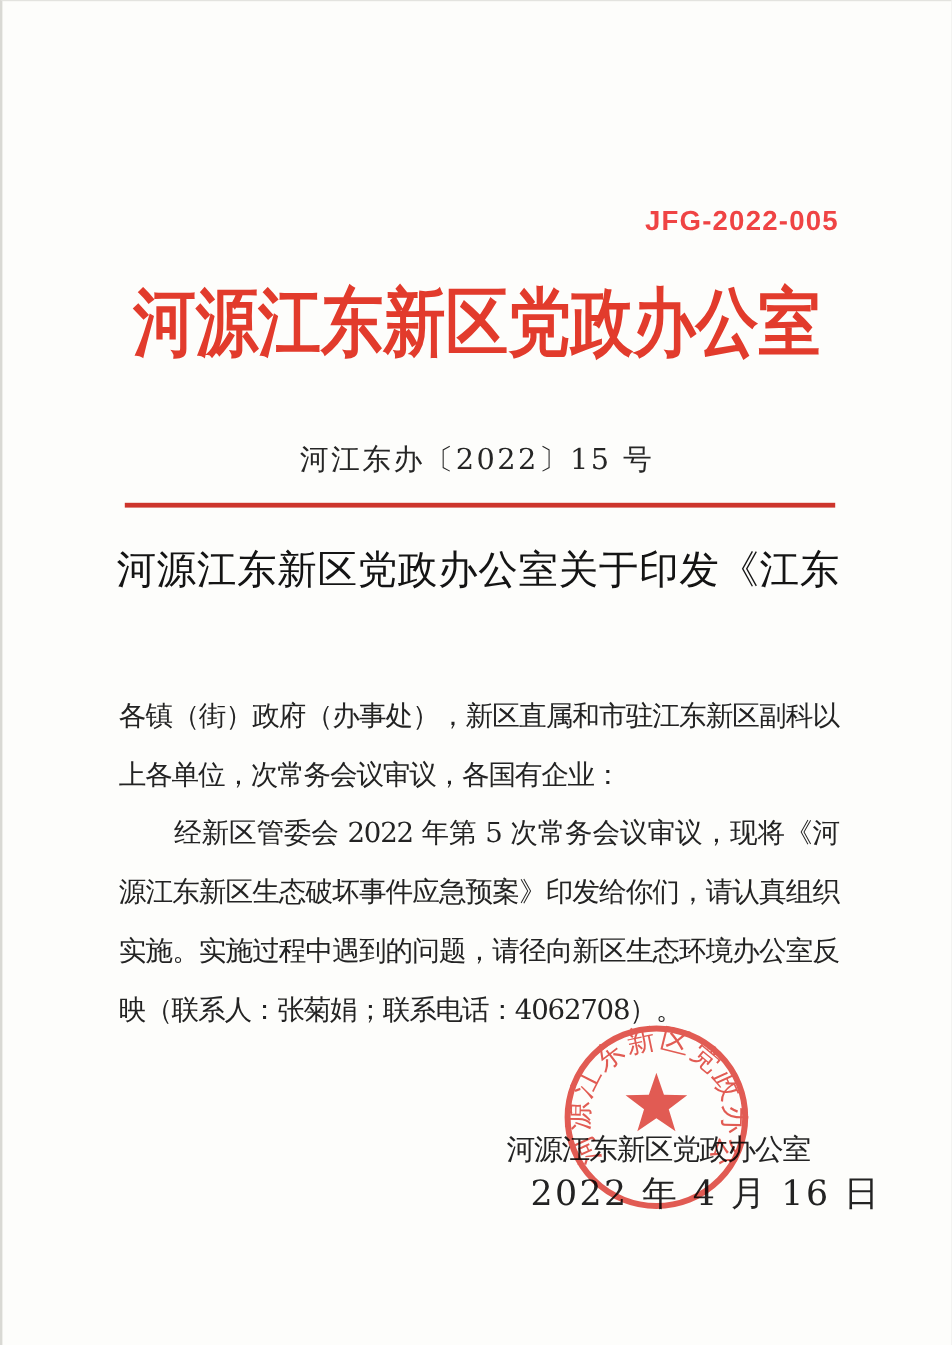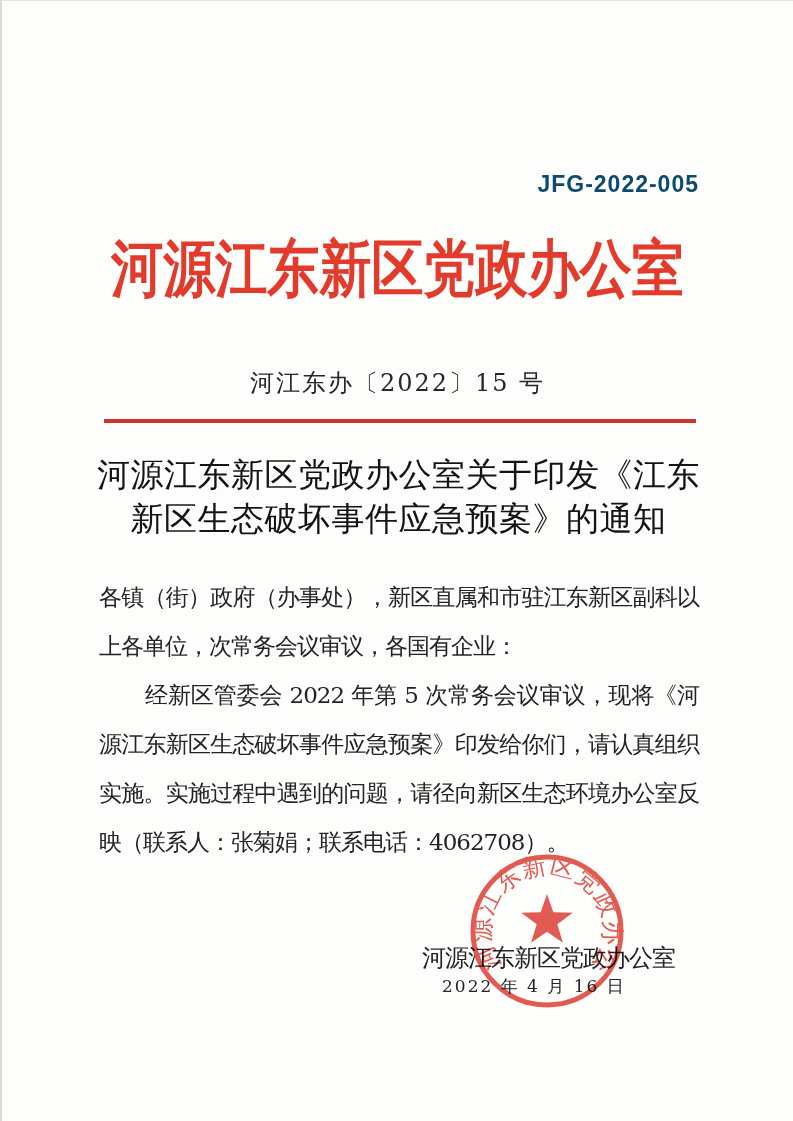--- a/index.html
+++ b/index.html
@@ -21,21 +21,21 @@
     color: #1f1f1f;
   }
   .ref-code {
     position: absolute;
     top: 170px;
     right: 94px;
     font-family: "Liberation Sans", "DejaVu Sans", sans-serif;
     font-weight: 600;
     font-size: 23px;
     letter-spacing: 1px;
-    color: #0c4a6e;
+    color: #ef4444;
     white-space: nowrap;
   }
   .org-title {
     position: absolute;
     top: 233px;
     left: 0;
     width: 100%;
     text-align: center;
     font-size: 62px;
     line-height: 70px;
@@ -105,21 +105,21 @@
     color: #232323;
     white-space: nowrap;
     z-index: 2;
   }
   .signature-date {
     position: absolute;
     top: 974px;
     left: 440px;
     width: 230px;
     text-align: left;
-    font-size: 17px;
+    font-size: 29px;
     letter-spacing: 2px;
     color: #232323;
     white-space: nowrap;
     z-index: 2;
   }
   .seal {
     position: absolute;
     left: 465px;
     top: 852px;
     width: 160px;
@@ -138,21 +138,20 @@
   <div class="ref-code">JFG-2022-005</div>
 
   <div class="org-title">河源江东新区党政办公室</div>
 
   <div class="doc-number">河江东办〔2022〕15 号</div>
 
   <div class="red-rule"></div>
 
   <div class="doc-title">
     <div>河源江东新区党政办公室关于印发《江东</div>
-    <div>新区生态破坏事件应急预案》的通知</div>
   </div>
 
   <div class="body-block">
     <p>各镇（街）政府（办事处），新区直属和市驻江东新区副科以上各单位，次常务会议审议，各国有企业：</p>
     <p class="indent">经新区管委会 2022 年第 5 次常务会议审议，现将《河源江东新区生态破坏事件应急预案》印发给你们，请认真组织实施。实施过程中遇到的问题，请径向新区生态环境办公室反映（联系人：张菊娟；联系电话：4062708）。</p>
   </div>
 
   <div class="signature-org">河源江东新区党政办公室</div>
 
   <div class="signature-date">2022 年 4 月 16 日</div>

